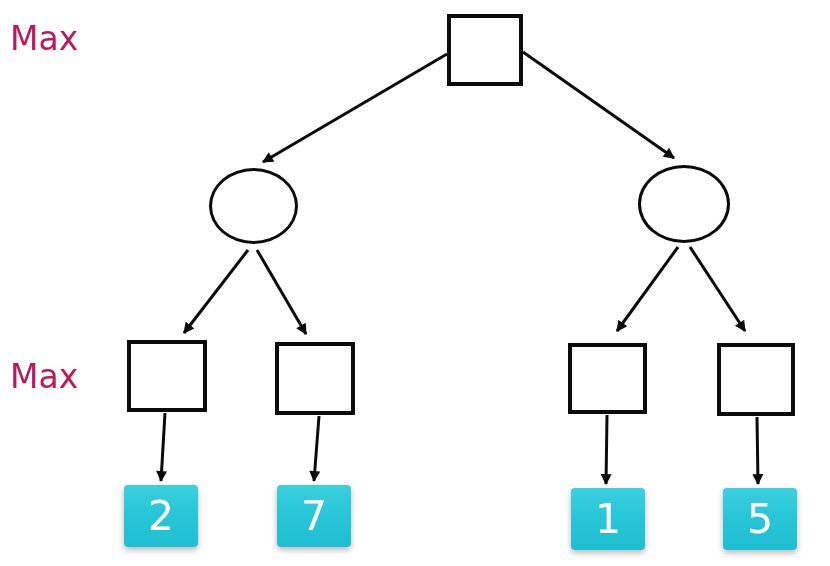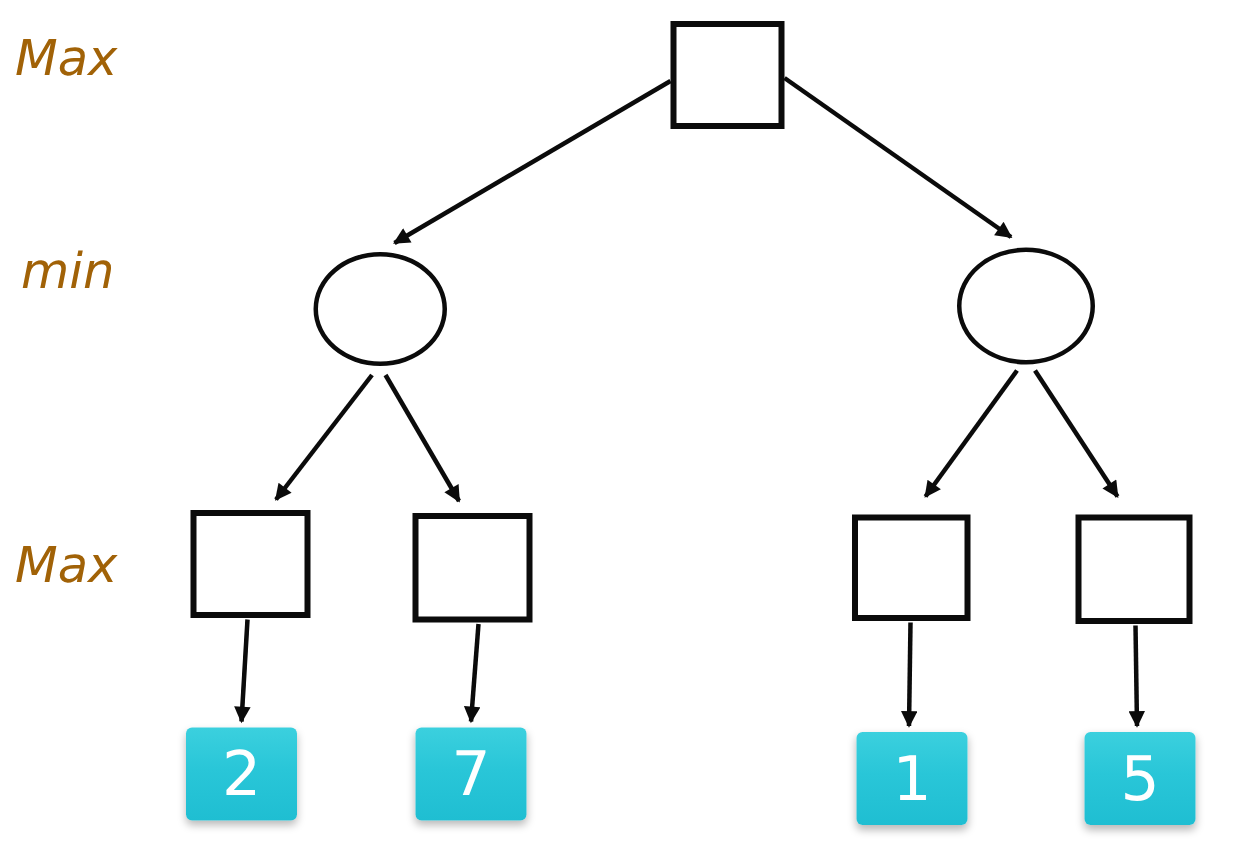--- a/index.html
+++ b/index.html
@@ -10,26 +10,25 @@
   .stage {
     position: relative;
     width: 830px;
     height: 566px;
     background: #ffffff;
     overflow: hidden;
     font-family: "DejaVu Sans", sans-serif;
   }
   .row-label {
     position: absolute;
-    color: #a16207;
+    color: #be185d;
     font-size: 33px;
     line-height: 1;
     letter-spacing: 0px;
     user-select: none;
-    font-style: italic;
   }
   .edges {
     position: absolute;
     left: 0;
     top: 0;
     width: 830px;
     height: 566px;
     pointer-events: none;
     z-index: 3;
   }
@@ -63,21 +62,20 @@
     z-index: 2;
     user-select: none;
   }
 </style>
 </head>
 <body>
 
 <div class="stage">
 
   <div class="row-label" style="left:10px; top:22px;">Max</div>
-  <div class="row-label" style="left:14px; top:164px;">min</div>
   <div class="row-label" style="left:10px; top:360px;">Max</div>
 
   <svg class="edges" width="830" height="566" viewBox="0 0 830 566" xmlns="http://www.w3.org/2000/svg">
     <defs>
       <marker id="ah" viewBox="0 0 10 10" refX="9" refY="5" markerWidth="14" markerHeight="11" markerUnits="userSpaceOnUse" orient="auto">
         <path d="M0,0 L10,5 L0,10 z" fill="#0b0b0b"></path>
       </marker>
     </defs>
     <g stroke="#0b0b0b" stroke-width="3" fill="none">
       <line x1="447" y1="54" x2="263" y2="162" marker-end="url(#ah)"></line>

